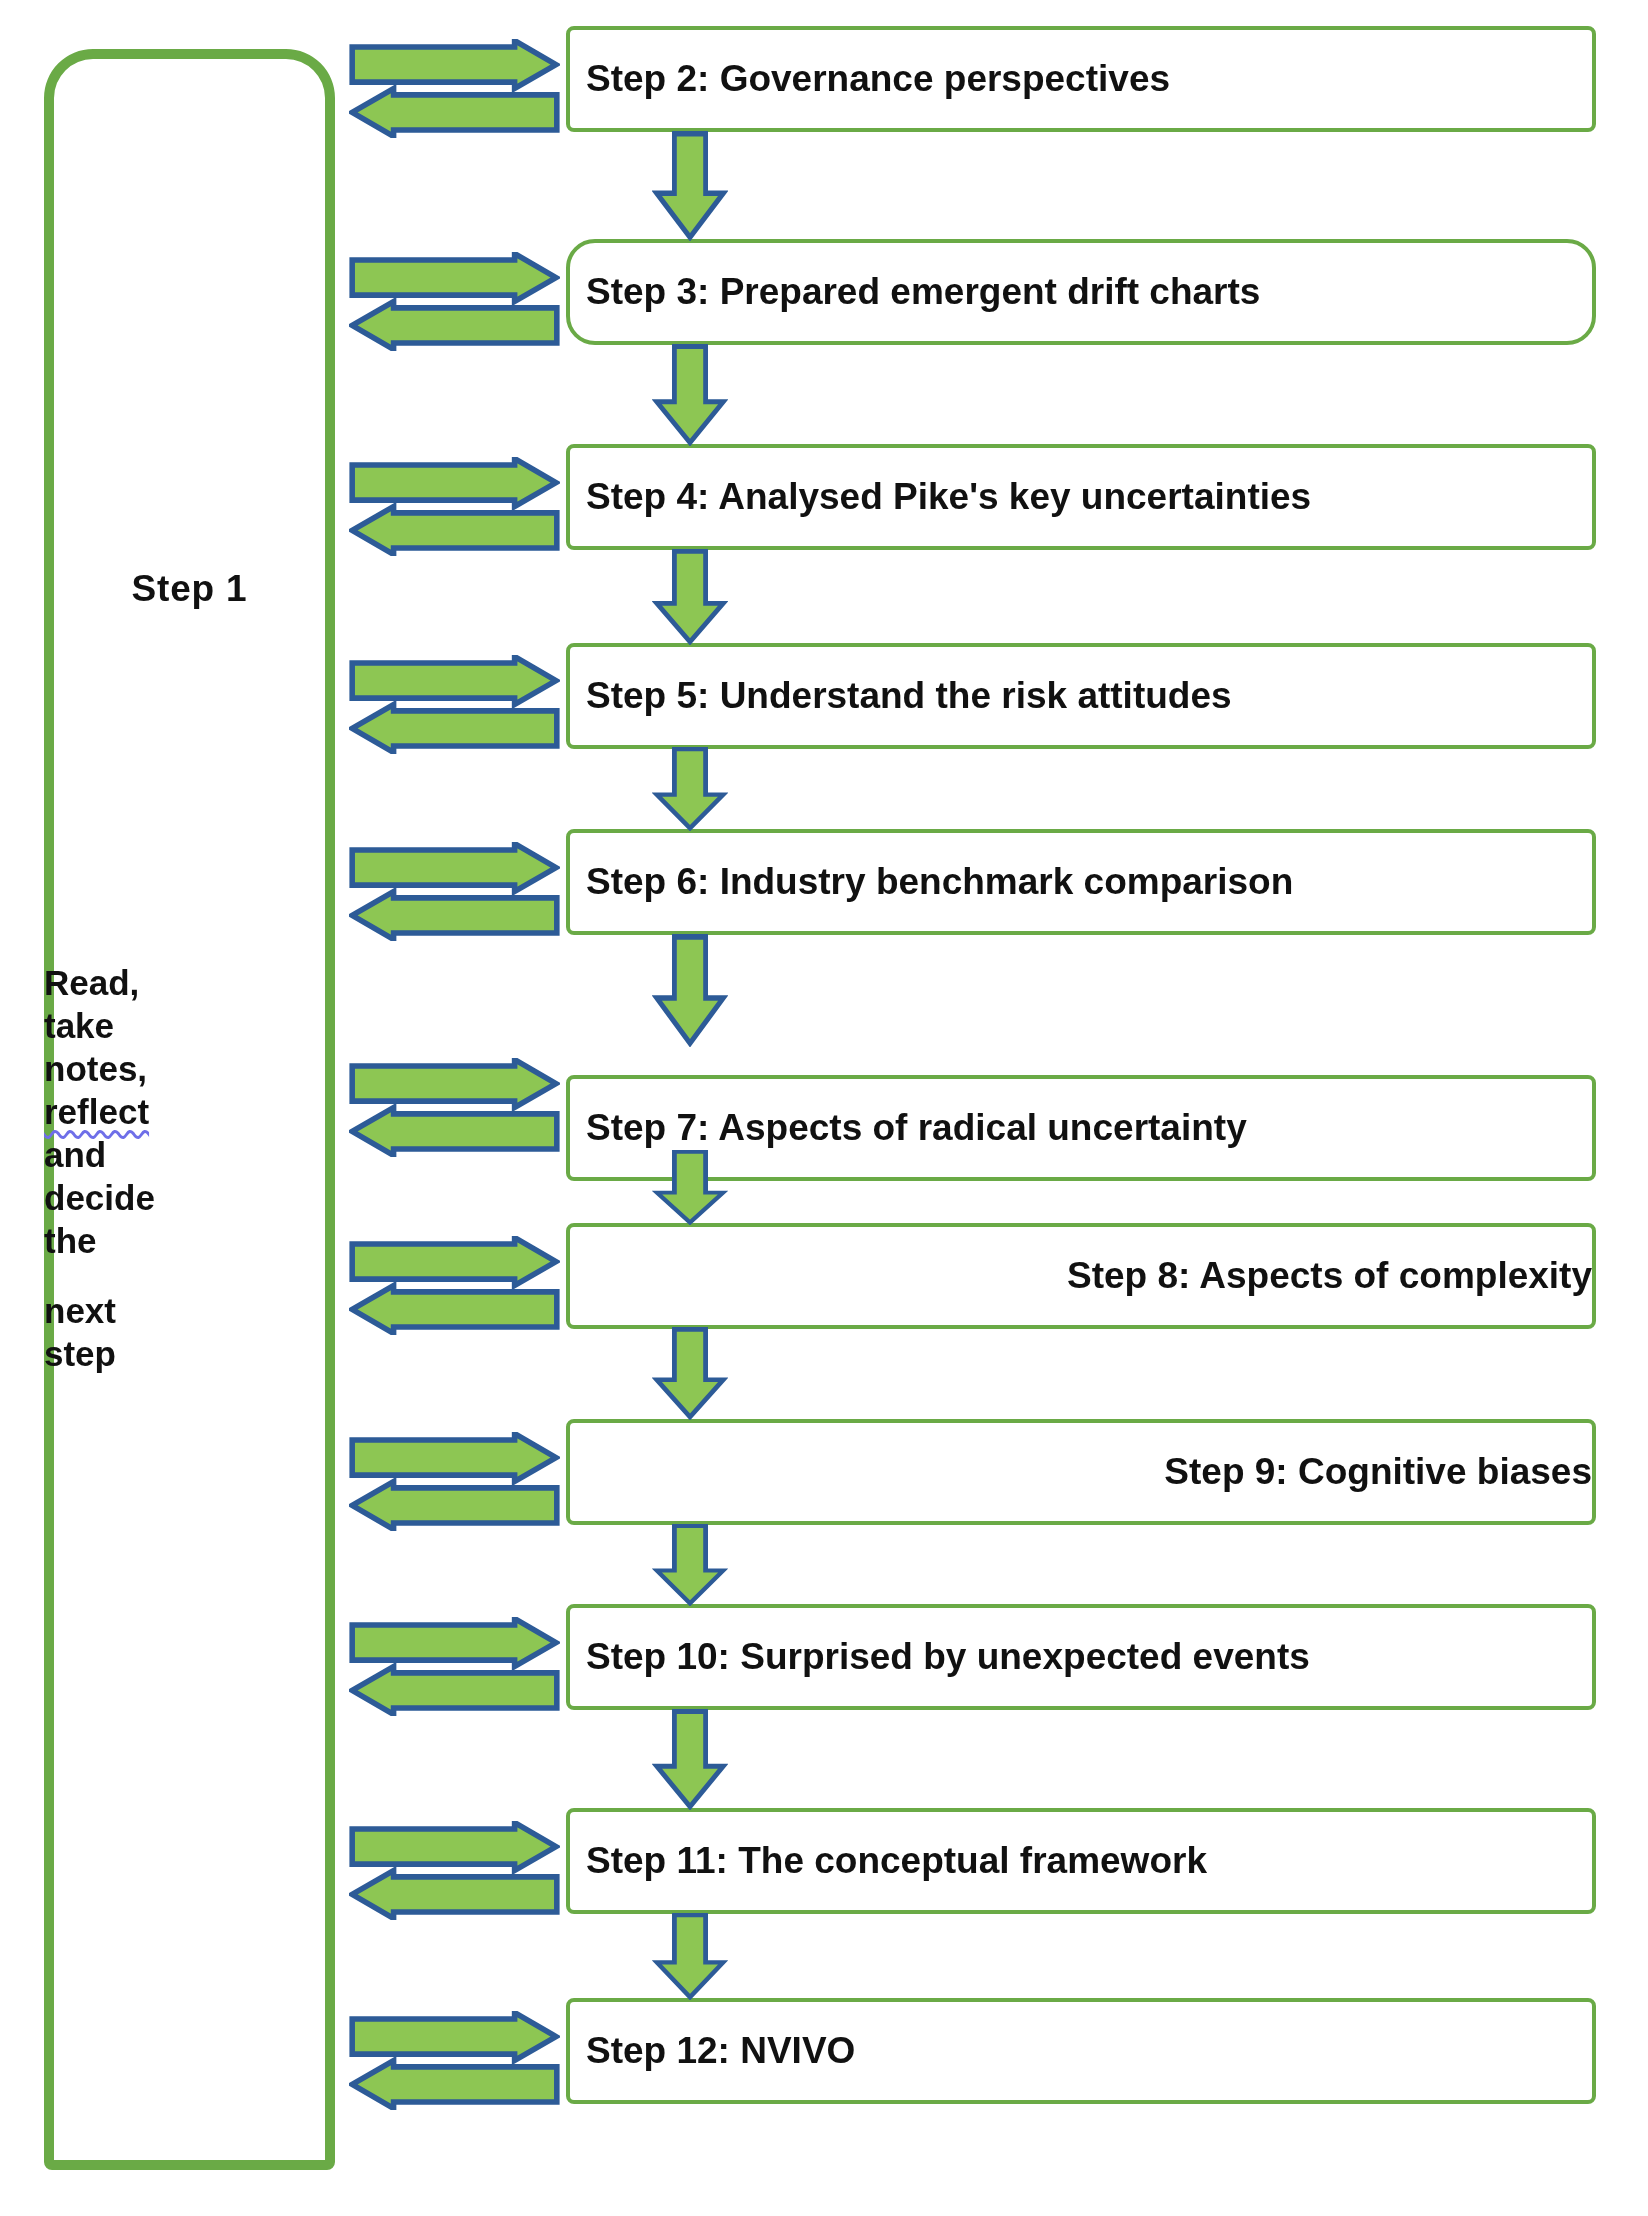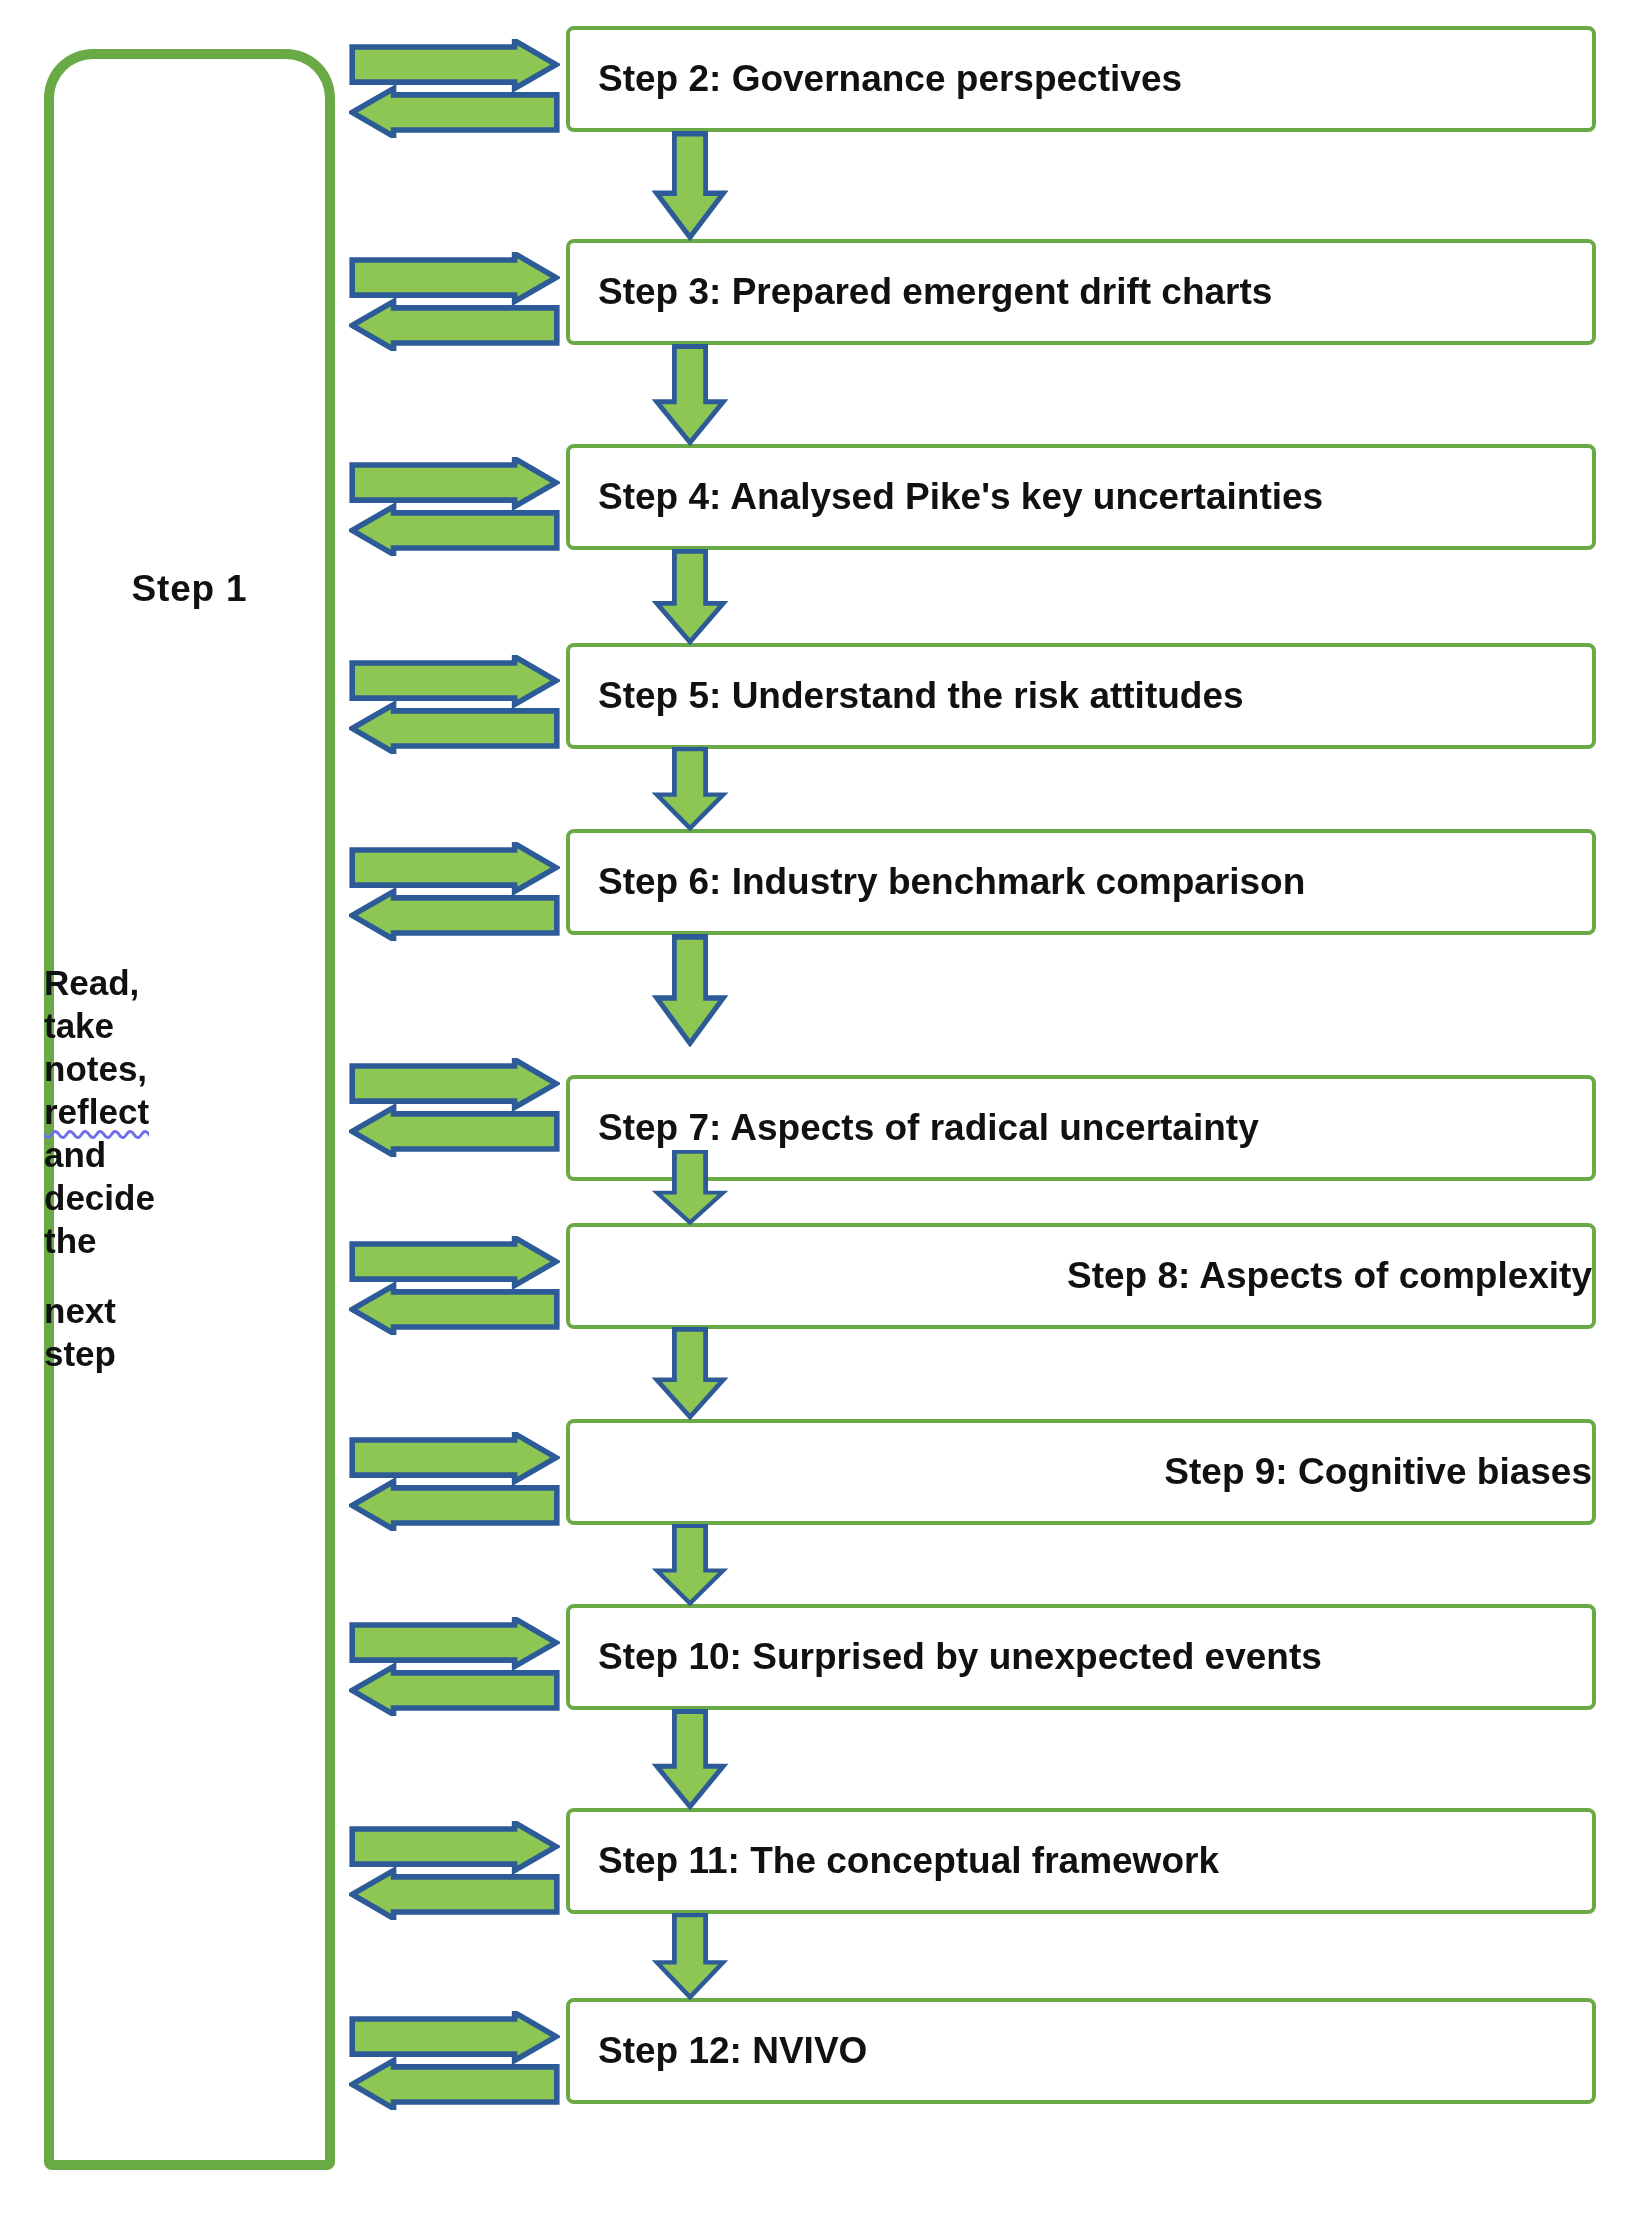--- a/index.html
+++ b/index.html
@@ -51,27 +51,27 @@
   .side-text .spacer{height:27px;}
   
   .step-box{
     position:absolute;
     left:566px;width:1030px;height:106px;
     box-sizing:border-box;
     border:4.8px solid var(--green-border);
     border-radius:8px;
     background:var(--bg);
     display:flex;align-items:center;
-    padding-left:28px;
+    padding-left:16px;
   }
   .step-label{
     font-size:37px;font-weight:bold;color:var(--text-color);
     white-space:nowrap;
   }
-  .b0{top:26px;}  .b1{top:239px;} .b2{top:444px;} .b3{top:643px;}
+  .b0{top:26px;}  .b1{top:239px;border-radius:29px;} .b2{top:444px;} .b3{top:643px;}
   .b4{top:829px;}.b5{top:1075px;}.b6{top:1223px;justify-content:flex-end;}.b7{top:1419px;justify-content:flex-end;}
   .b8{top:1604px;}.b9{top:1808px;}.b10{top:1998px;}
   
   .pair{position:absolute;left:349px;width:211px;height:99px;}
   .p0{top:39px;}  .p1{top:252px;} .p2{top:457px;} .p3{top:655px;}
   .p4{top:842px;}.p5{top:1058px;}.p6{top:1236px;}.p7{top:1432px;}
   .p8{top:1617px;}.p9{top:1821px;}.p10{top:2011px;}
   .pair polygon, .down polygon{
     fill:var(--arrow-fill);
     stroke:var(--arrow-stroke);

